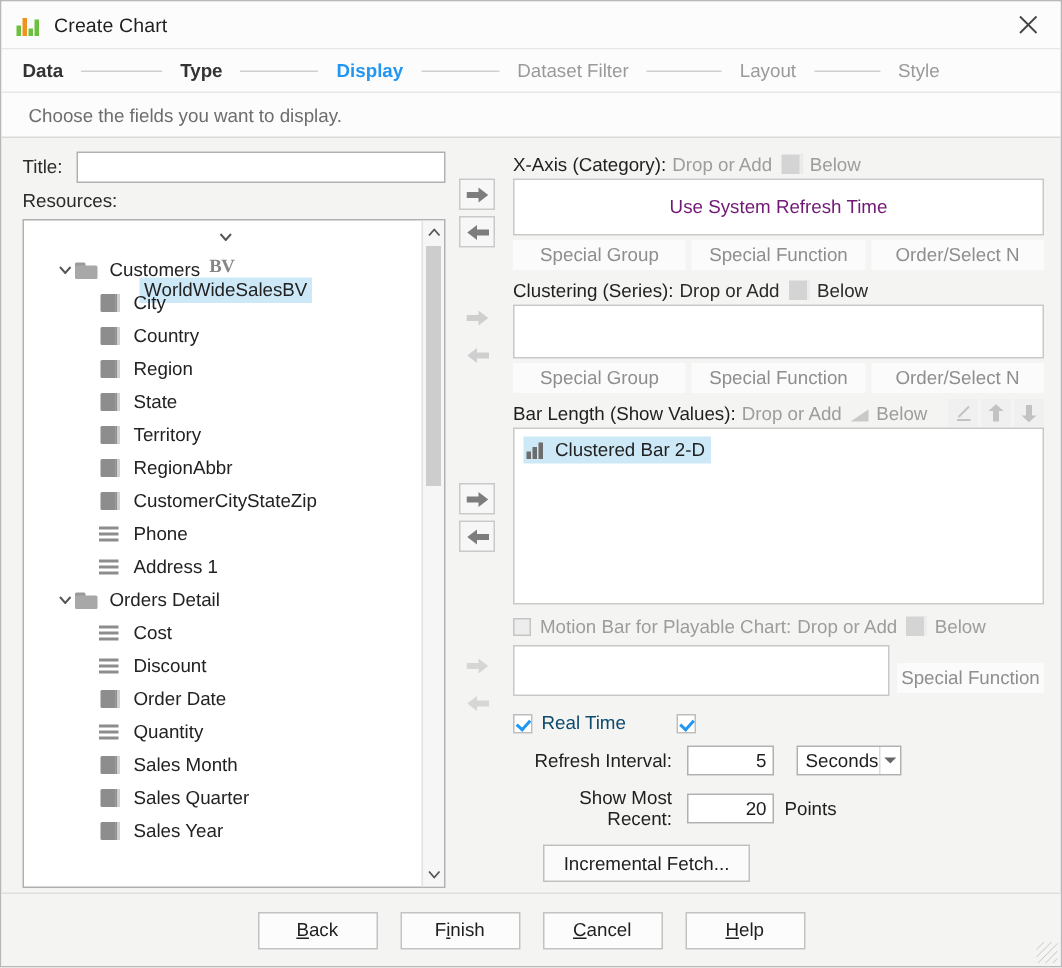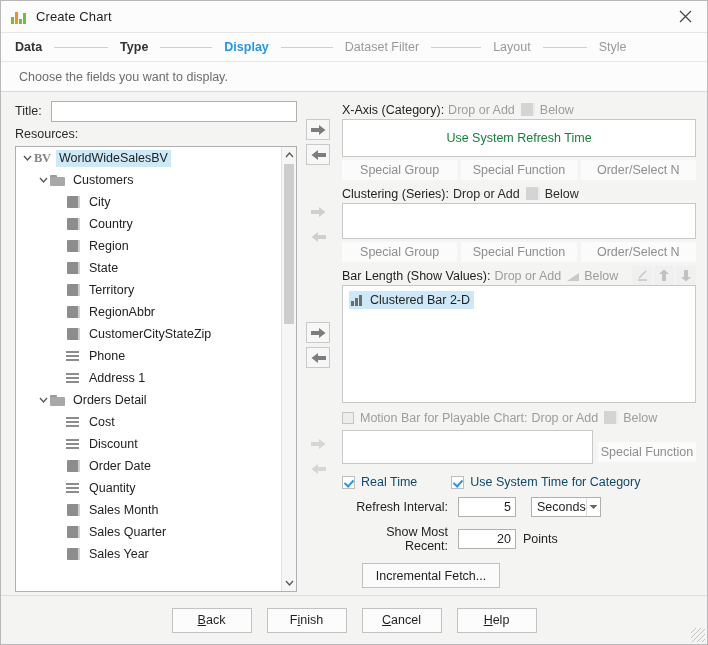--- a/index.html
+++ b/index.html
@@ -339,21 +339,21 @@
     box-sizing: border-box;
     position: relative;
   }
   .drop-area.xaxis { height: 38px; }
   .drop-area.series { height: 36px; }
   .drop-area.barlen { height: 118px; }
   .dropped-center {
     position: absolute;
     left: 0; right: 0; top: 0; bottom: 0;
     display: flex; align-items: center; justify-content: center;
-    font-size: 12.5px; color: #15803d;
+    font-size: 12.5px; color: #701a75;
   }
   .btn-row {
     display: flex;
     gap: 4px;
     margin-top: 3px;
   }
   .flat-btn {
     flex: 1 1 0;
     height: 20px;
     background: #fbfbfb;
@@ -596,21 +596,21 @@
 
     <div class="left-col">
       <div class="title-row">
         <span class="title-label">Title:</span>
         <input class="title-input" type="text" value="" style="">
       </div>
       <div class="resources-label">Resources:</div>
 
       <div class="tree-wrap">
         <div class="tree-scroll" id="tree-scroll">
-            <div class="tree-node" style="padding-left: 4px;">
+            <div class="tree-node" style="padding-left: 4px; flex-direction: column;">
               <span class="twisty">
                 <svg width="9" height="6" viewBox="0 0 9 6">
                   <path d="M1 1 L4.5 5 L8 1" stroke="#555" stroke-width="1.3" fill="none"></path>
                 </svg>
               </span>
               <span class="ico ico-bv">BV</span>
               <span class="node-label sel">WorldWideSalesBV</span>
             </div>
             <div class="tree-node" style="padding-left: 20px;">
               <span class="twisty">
@@ -848,21 +848,20 @@
           <span></span>
         </div>
         <div class="sf-btn">Special Function</div>
       </div>
 
       <div class="chk-row">
         <span class="chk on"></span>
         <span>Real Time</span>
         <span class="gap-30"></span>
         <span class="chk on"></span>
-        <span>Use System Time for Category</span>
       </div>
 
       <div class="field-row">
         <span class="field-label">Refresh Interval:</span>
         <input class="num-input" type="text" value="5" style="">
         <span class="combo">
           <span class="combo-text">Seconds</span>
           <span class="combo-arrow">
             <svg width="9" height="6" viewBox="0 0 9 6">
                 <path d="M0.5 1 L4.5 5 L8.5 1 Z" fill="#666"></path>

